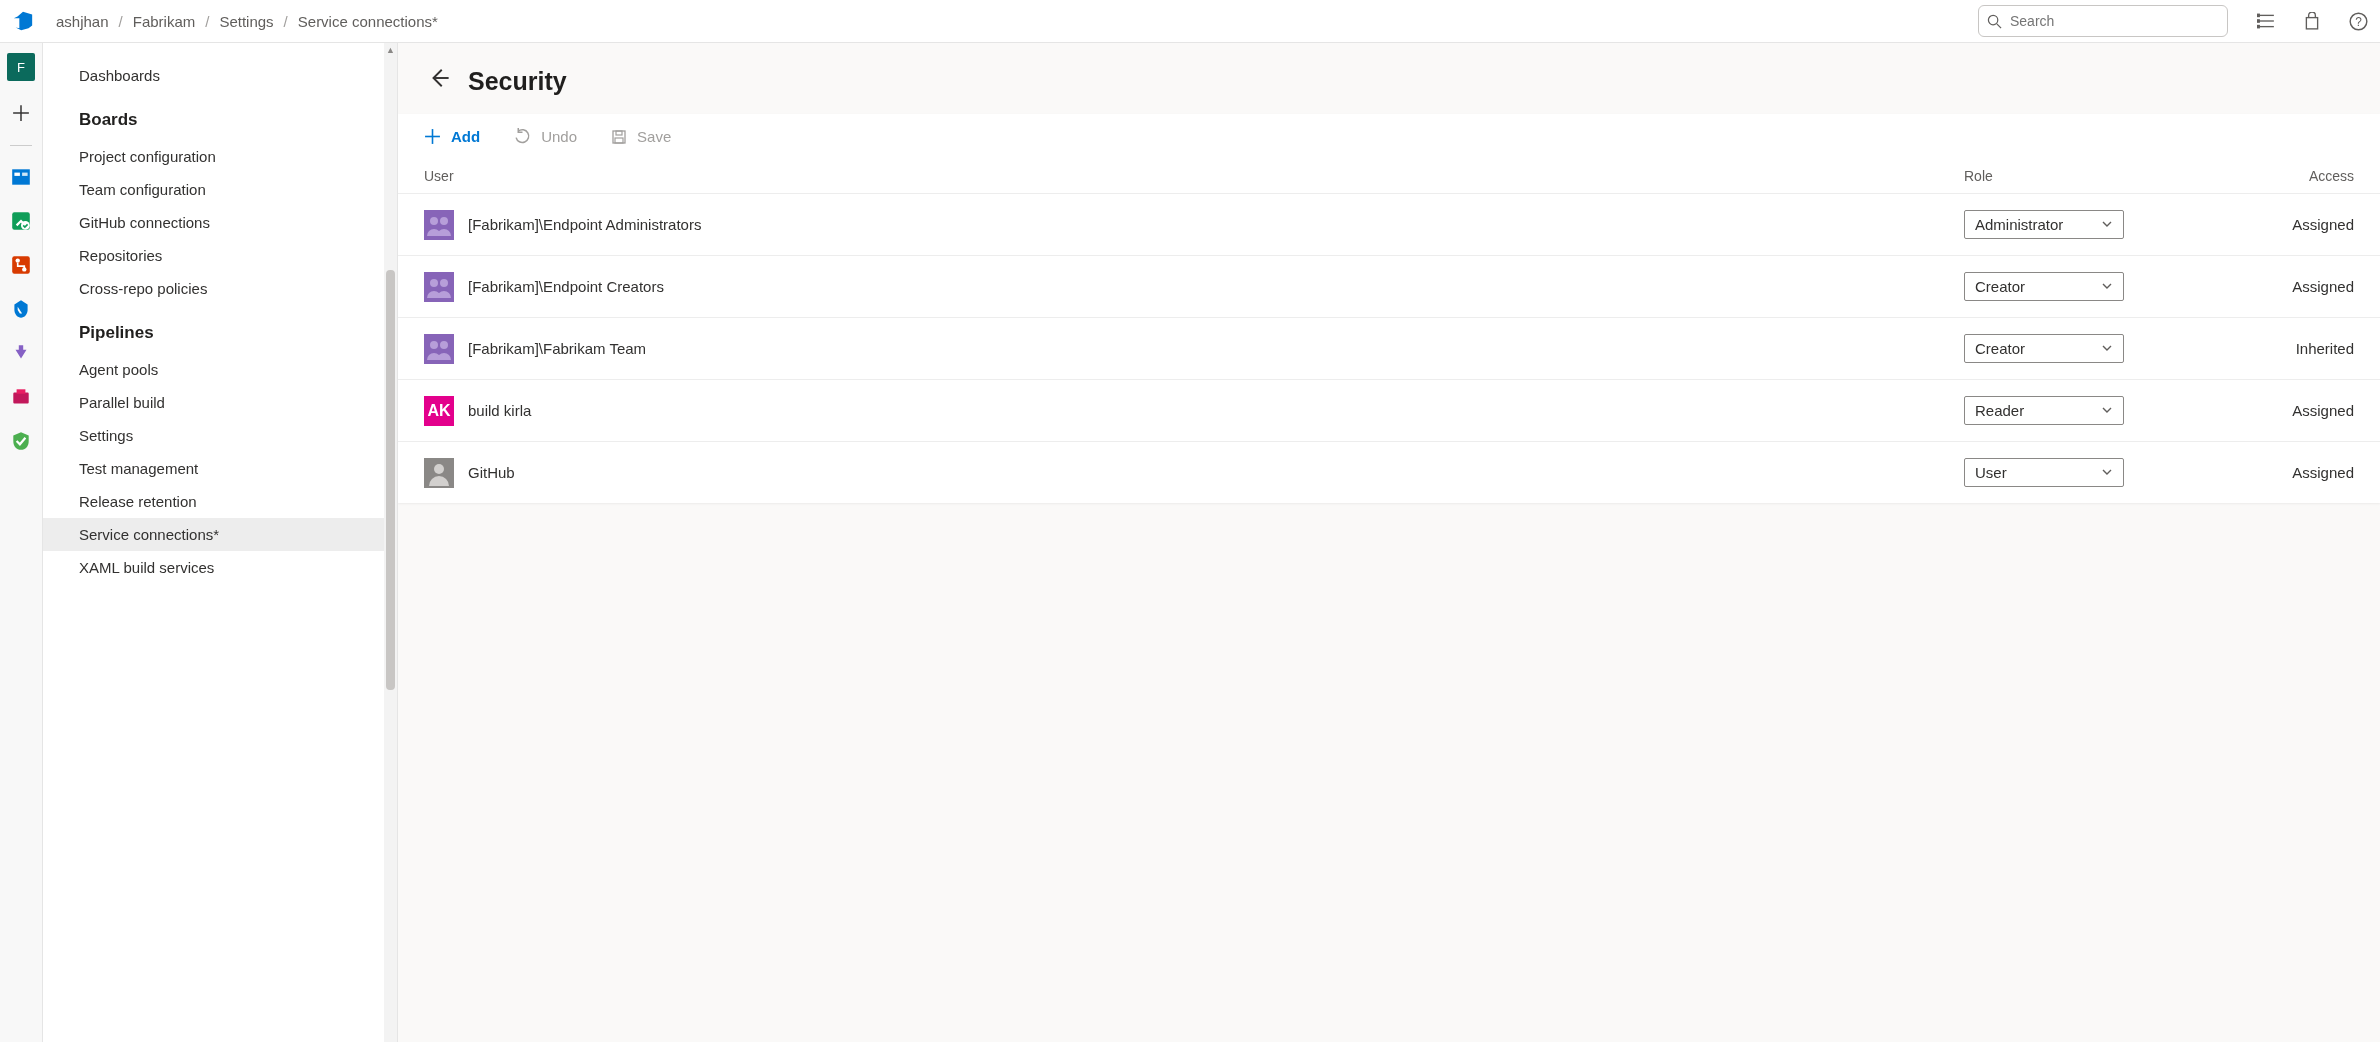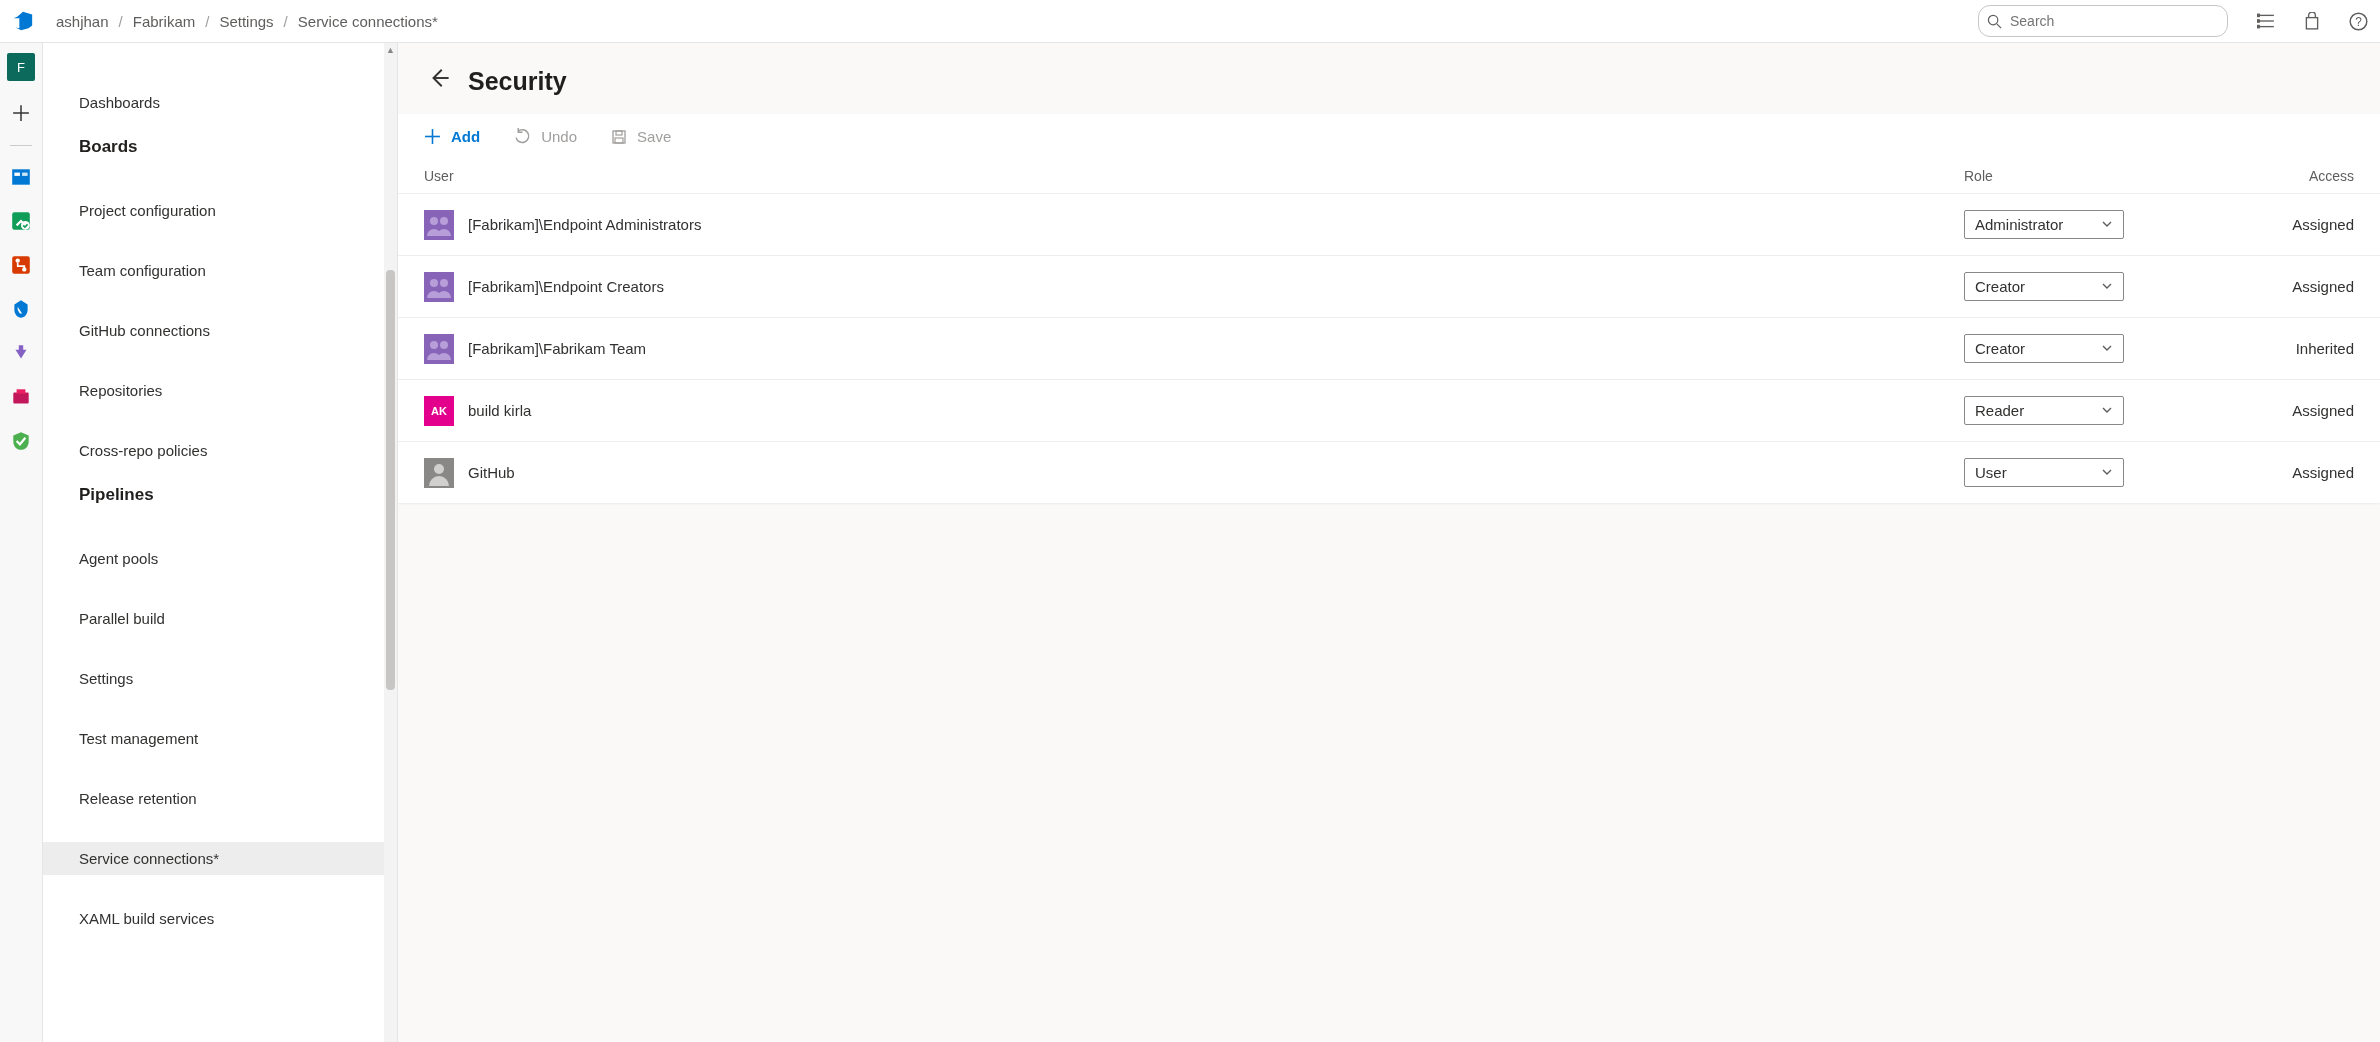--- a/index.html
+++ b/index.html
@@ -25,21 +25,21 @@
   margin-right: 22px;
 }
 .breadcrumb { display: flex; align-items: center; gap: 10px; color: #605e5c; font-size: 15px; }
 .breadcrumb .sep { color: #a19f9d; }
 .breadcrumb .crumb { color: #605e5c; cursor: pointer; }
 .top-spacer { flex: 1; }
 .searchbox {
   display: flex; align-items: center;
   width: 250px; height: 32px;
   border: 1px solid #c8c6c4;
-  border-radius: 12px;
+  border-radius: 6px;
   padding: 0 8px;
   color: #605e5c;
 }
 .searchbox svg { margin-right: 8px; flex-shrink:0; }
 .searchbox input {
   border: none; outline: none; flex: 1; font-size: 14px; color: #323130;
 }
 .top-icons { display: flex; gap: 26px; margin-left: 28px; align-items:center; }
 .top-icons .ticon { width: 20px; height: 20px; color: #605e5c; display:flex; align-items:center; justify-content:center; cursor:pointer; }
 
@@ -75,21 +75,20 @@
   position:absolute; right:0; top:0; width:13px; height:13px; display:flex; align-items:center; justify-content:center; color:#8a8886; font-size:9px;
 }
 .sidebar .scroll-thumb {
   position:absolute; right:2px; top:227px; width:9px; height:420px; background:#c8c6c4; border-radius:4px;
 }
 .side-content { padding: 16px 0 16px 0; }
 .side-item {
   padding: 8px 24px 8px 36px;
   font-size: 15px; color: #323130;
   cursor: pointer;
-  margin-top: 27px;
 }
 .side-item.selected { background: #ededed; }
 .side-head {
   padding: 18px 24px 10px 36px;
   font-size: 17px; font-weight: 600; color: #201f1e;
 }
 
 
 .content { flex: 1; display:flex; flex-direction:column; background:#faf9f8; min-width:0; }
 .content-header {
@@ -114,21 +113,21 @@
 .tbtn.disabled { color:#a19f9d; cursor:default; }
 
 .table { width:100%; }
 .thead, .trow { display:grid; grid-template-columns: 1fr 260px 130px; align-items:center; padding: 0 26px; }
 .thead { color:#605e5c; font-size:14px; height: 34px;}
 .th-access { text-align:right; }
 .trow { height: 62px; border-top: 1px solid #ededed; }
 .ucell { display:flex; align-items:center; gap: 14px; }
 .avatar { width:30px; height:30px; display:flex; align-items:center; justify-content:center; flex-shrink:0; }
 .avatar.group { background:#8764b8; }
-.avatar.user-pink { background:#e3008c; color:#fff; font-size:11px; font-weight:600; }
+.avatar.user-pink { background:#e3008c; color:#fff; font-size:16px; font-weight:600; }
 .avatar.gh { background:#8a8886; }
 .uname { font-size:15px; color:#323130; }
 .role-select {
   width: 160px; height:29px;
   border:1px solid #8a8886; border-radius:2px;
   display:flex; align-items:center; justify-content:space-between;
   padding: 0 10px; font-size:15px; color:#323130; cursor:pointer; background:#fff;
 }
 .access { text-align:right; font-size:15px; color:#323130; }
 

